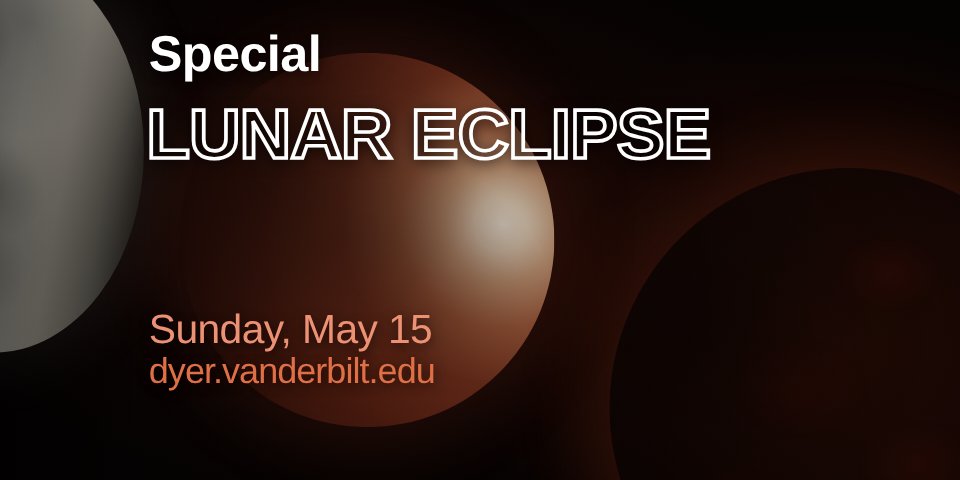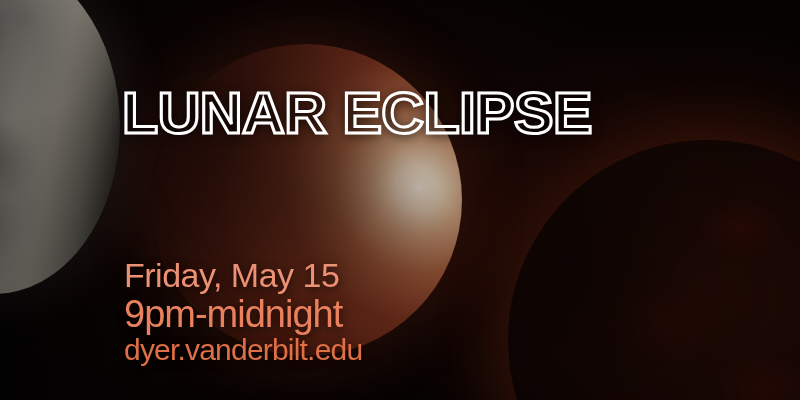--- a/index.html
+++ b/index.html
@@ -223,25 +223,25 @@
 
   <div class="moon-right">
     <div class="moon-right-maria"></div>
     <div class="moon-right-shade"></div>
   </div>
 
   <div class="vignette"></div>
 
   <div class="copy">
 
+    <div class="headline-kicker">Special</div>
 
     <div class="headline-outline">LUNAR ECLIPSE</div>
 
 
     <div class="details">
-      <div class="detail-date">Friday, May 15</div>
-      <div class="detail-time">9pm-midnight</div>
+      <div class="detail-date">Sunday, May 15</div>
       <div class="detail-url">dyer.vanderbilt.edu</div>
     </div>
 
   </div>
 
 </div>
 
 </body></html>

